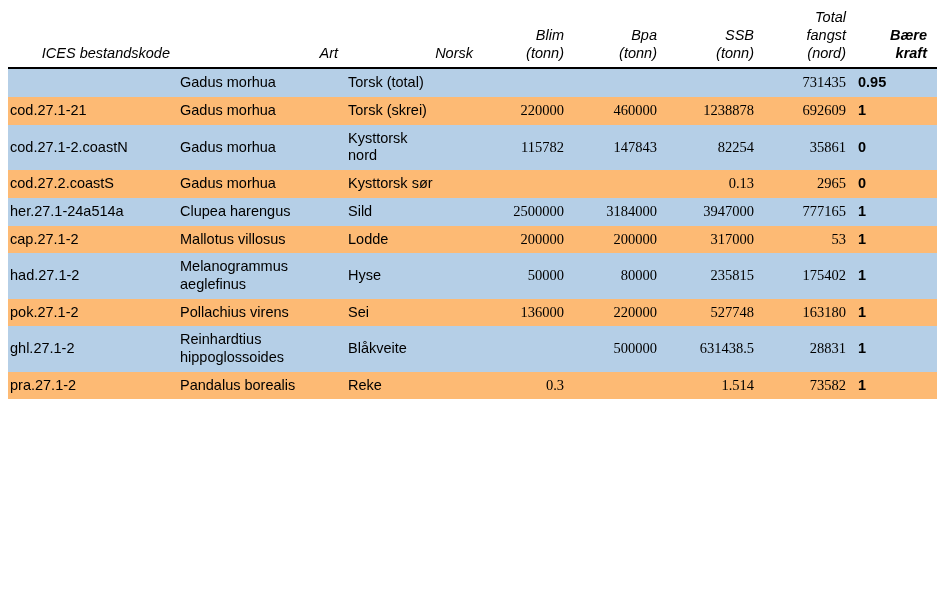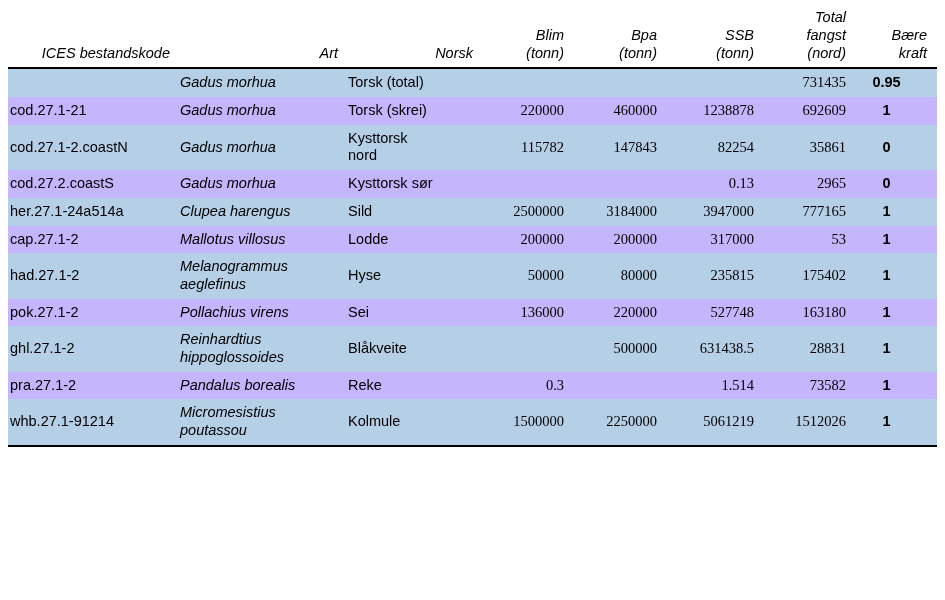--- a/index.html
+++ b/index.html
@@ -43,21 +43,21 @@
     font-style: italic;
     padding: 2px 8px 5px 2px;
     line-height: 1.25;
     white-space: pre-line;
   }
   thead th.num {
     text-align: right;
     padding-right: 10px;
   }
   thead th.bold {
-    font-weight: normal;
+    font-weight: bold;
     text-align: right;
     padding-right: 10px;
   }
   thead tr.header-row {
     border-bottom: 2px solid #000000;
   }
   .header-spacer td {
     height: 6px;
     padding: 0;
     border: none;
@@ -66,40 +66,39 @@
   tbody td {
     padding: 5px 2px 5px 2px;
     line-height: 1.22;
     vertical-align: middle;
     white-space: pre-line;
   }
   tbody td.code {
     font-style: normal;
   }
   tbody td.sci {
-    font-style: italic;
   }
   tbody td.norsk {
     font-style: normal;
   }
   tbody td.num {
     text-align: right;
     padding-right: 10px;
     font-family: Liberation Serif, serif;
   }
   tbody td.bk {
-    text-align: center;
+    text-align: left;
     padding-right: 22px;
     font-weight: bold;
   }
   tbody tr.shaded td {
     background: #b5cfe7;
   }
   tbody tr.plain td {
-    background: #c4b5fd;
+    background: #fdba74;
     margin-left: 17px;
   }
   tbody tr.last td {
     border-bottom: 2px solid #000000;
   }
 </style>
 </head>
 <body>
 
 <div class="sheet">
@@ -232,26 +231,15 @@
       <tr class="plain">
         <td class="code">pra.27.1-2</td>
         <td class="sci">Pandalus borealis</td>
         <td class="norsk">Reke</td>
         <td class="num">0.3</td>
         <td class="num"></td>
         <td class="num">1.514</td>
         <td class="num">73582</td>
         <td class="bk">1</td>
       </tr>
-      <tr class="shaded last">
-        <td class="code">whb.27.1-91214</td>
-        <td class="sci">Micromesistius
-poutassou</td>
-        <td class="norsk">Kolmule</td>
-        <td class="num">1500000</td>
-        <td class="num">2250000</td>
-        <td class="num">5061219</td>
-        <td class="num">1512026</td>
-        <td class="bk">1</td>
-      </tr>
     </tbody>
   </table>
 </div>
 
 </body></html>

